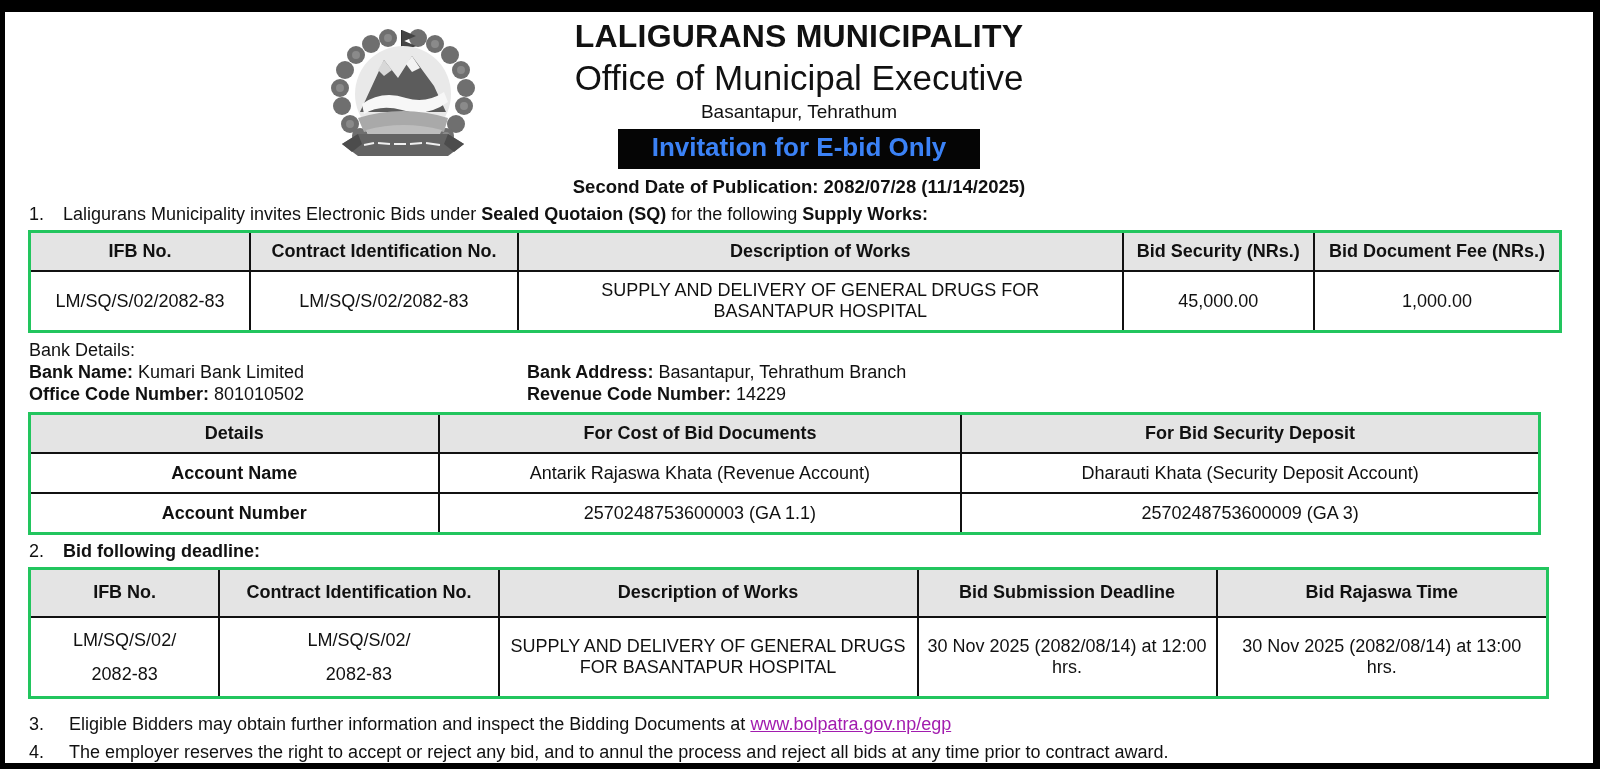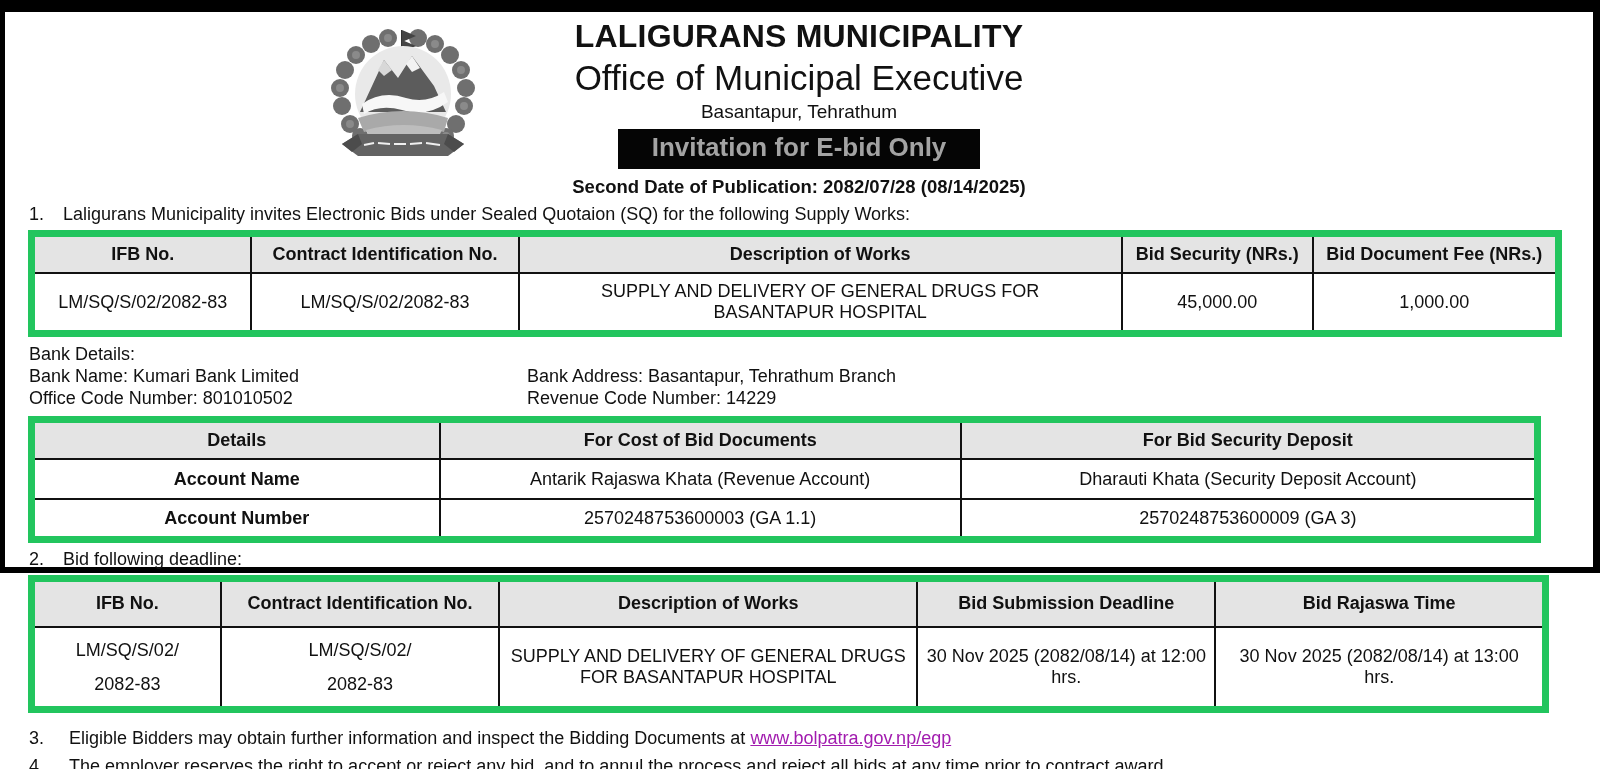--- a/index.html
+++ b/index.html
@@ -3,52 +3,52 @@
 <meta charset="utf-8">
 <style>
   * { margin:0; padding:0; box-sizing:border-box; }
   html,body { background:#ffffff; }
   body {
     width:1600px; height:769px; overflow:hidden;
     font-family:"Liberation Sans","DejaVu Sans",sans-serif;
     color:#111;
   }
   .page {
-    width:1600px; height:573px; background:#fff; position:relative;
+    width:1600px; height:769px; background:#fff; position:relative;
     border-top:12px solid #000; border-left:5px solid #000;
     border-right:7px solid #000; border-bottom:6px solid #000;
     padding:6px 22px 0 22px;
   }
   
   .header { position:relative; text-align:center; }
   .logo {
     position:absolute; left:295px; top:8px; width:162px; height:142px;
   }
   .muni-title { font-size:32px; font-weight:bold; letter-spacing:.2px; line-height:1.15; }
   .office-title { font-size:35px; font-weight:400; line-height:1.2; margin-top:2px; }
   .addr { font-size:19px; line-height:1.2; margin-top:2px; }
   .banner {
     display:block; width:fit-content; margin:5px auto 0 auto;
-    background:#050505; color:#a3a3a3; font-weight:bold; font-size:26px;
+    background:#050505; color:#3b82f6; font-weight:bold; font-size:26px;
     padding:3px 34px 6px 34px;
   }
   .pubdate { font-size:18.5px; font-weight:bold; margin-top:7px; }
   
   .item { display:flex; font-size:18px; line-height:1.3; margin:5px 0 4px 2px; }
   .item .num { width:40px; flex:0 0 40px; }
   .item.tight-num .num { width:34px; flex:0 0 34px; }
-  .b { font-weight:normal; }
+  .b { font-weight:bold; }
   a.doclink { color:#a21caf; text-decoration:underline; cursor:pointer; }
   
   table { border-collapse:collapse; table-layout:fixed; margin-left:1px; }
   th,td {
     border:2px solid #111; text-align:center; vertical-align:middle;
     font-size:18px; padding:5px 8px; color:#111;
   }
-  table { border:7px solid #22c55e; }
+  table { border:3px solid #22c55e; }
   th { background:#e4e4e4; font-weight:bold; height:40px; }
   .t1 { width:1534px; }
   .t1 td { height:60px; }
   .t2 { width:1513px; margin-top:2px; }
   .t2 td { height:40px;margin-top:40px; }
   .t3 { width:1521px; margin-top:2px; }
   .t3 th { height:48px; }
   .t3 td { height:72px; }
   td.bold-cell { font-weight:bold; }
   td.prewrap { white-space:pre-line; line-height:1.9; }
@@ -126,21 +126,21 @@
           <line x1="72" y1="118" x2="84" y2="118"></line>
             <line x1="88" y1="118" x2="100" y2="117"></line>
           <line x1="104" y1="117" x2="118" y2="119"></line>
         </g>
       </svg>
     </div>
     <div class="muni-title">LALIGURANS MUNICIPALITY</div>
     <div class="office-title">Office of Municipal Executive</div>
     <div class="addr">Basantapur, Tehrathum</div>
     <div class="banner">Invitation for E-bid Only</div>
-    <div class="pubdate">Second Date of Publication: 2082/07/28 (08/14/2025)</div>
+    <div class="pubdate">Second Date of Publication: 2082/07/28 (11/14/2025)</div>
   </div>
 
   <div class="item tight-num">
     <span class="num">1.</span>
     <span><span>Laligurans Municipality invites Electronic Bids under </span><span class="b">Sealed Quotaion (SQ)</span><span> for the following </span><span class="b">Supply Works</span><span class="b">:</span></span>
   </div>
 
   <table class="t1">
     <colgroup>
         <col style="width:14.4%">

